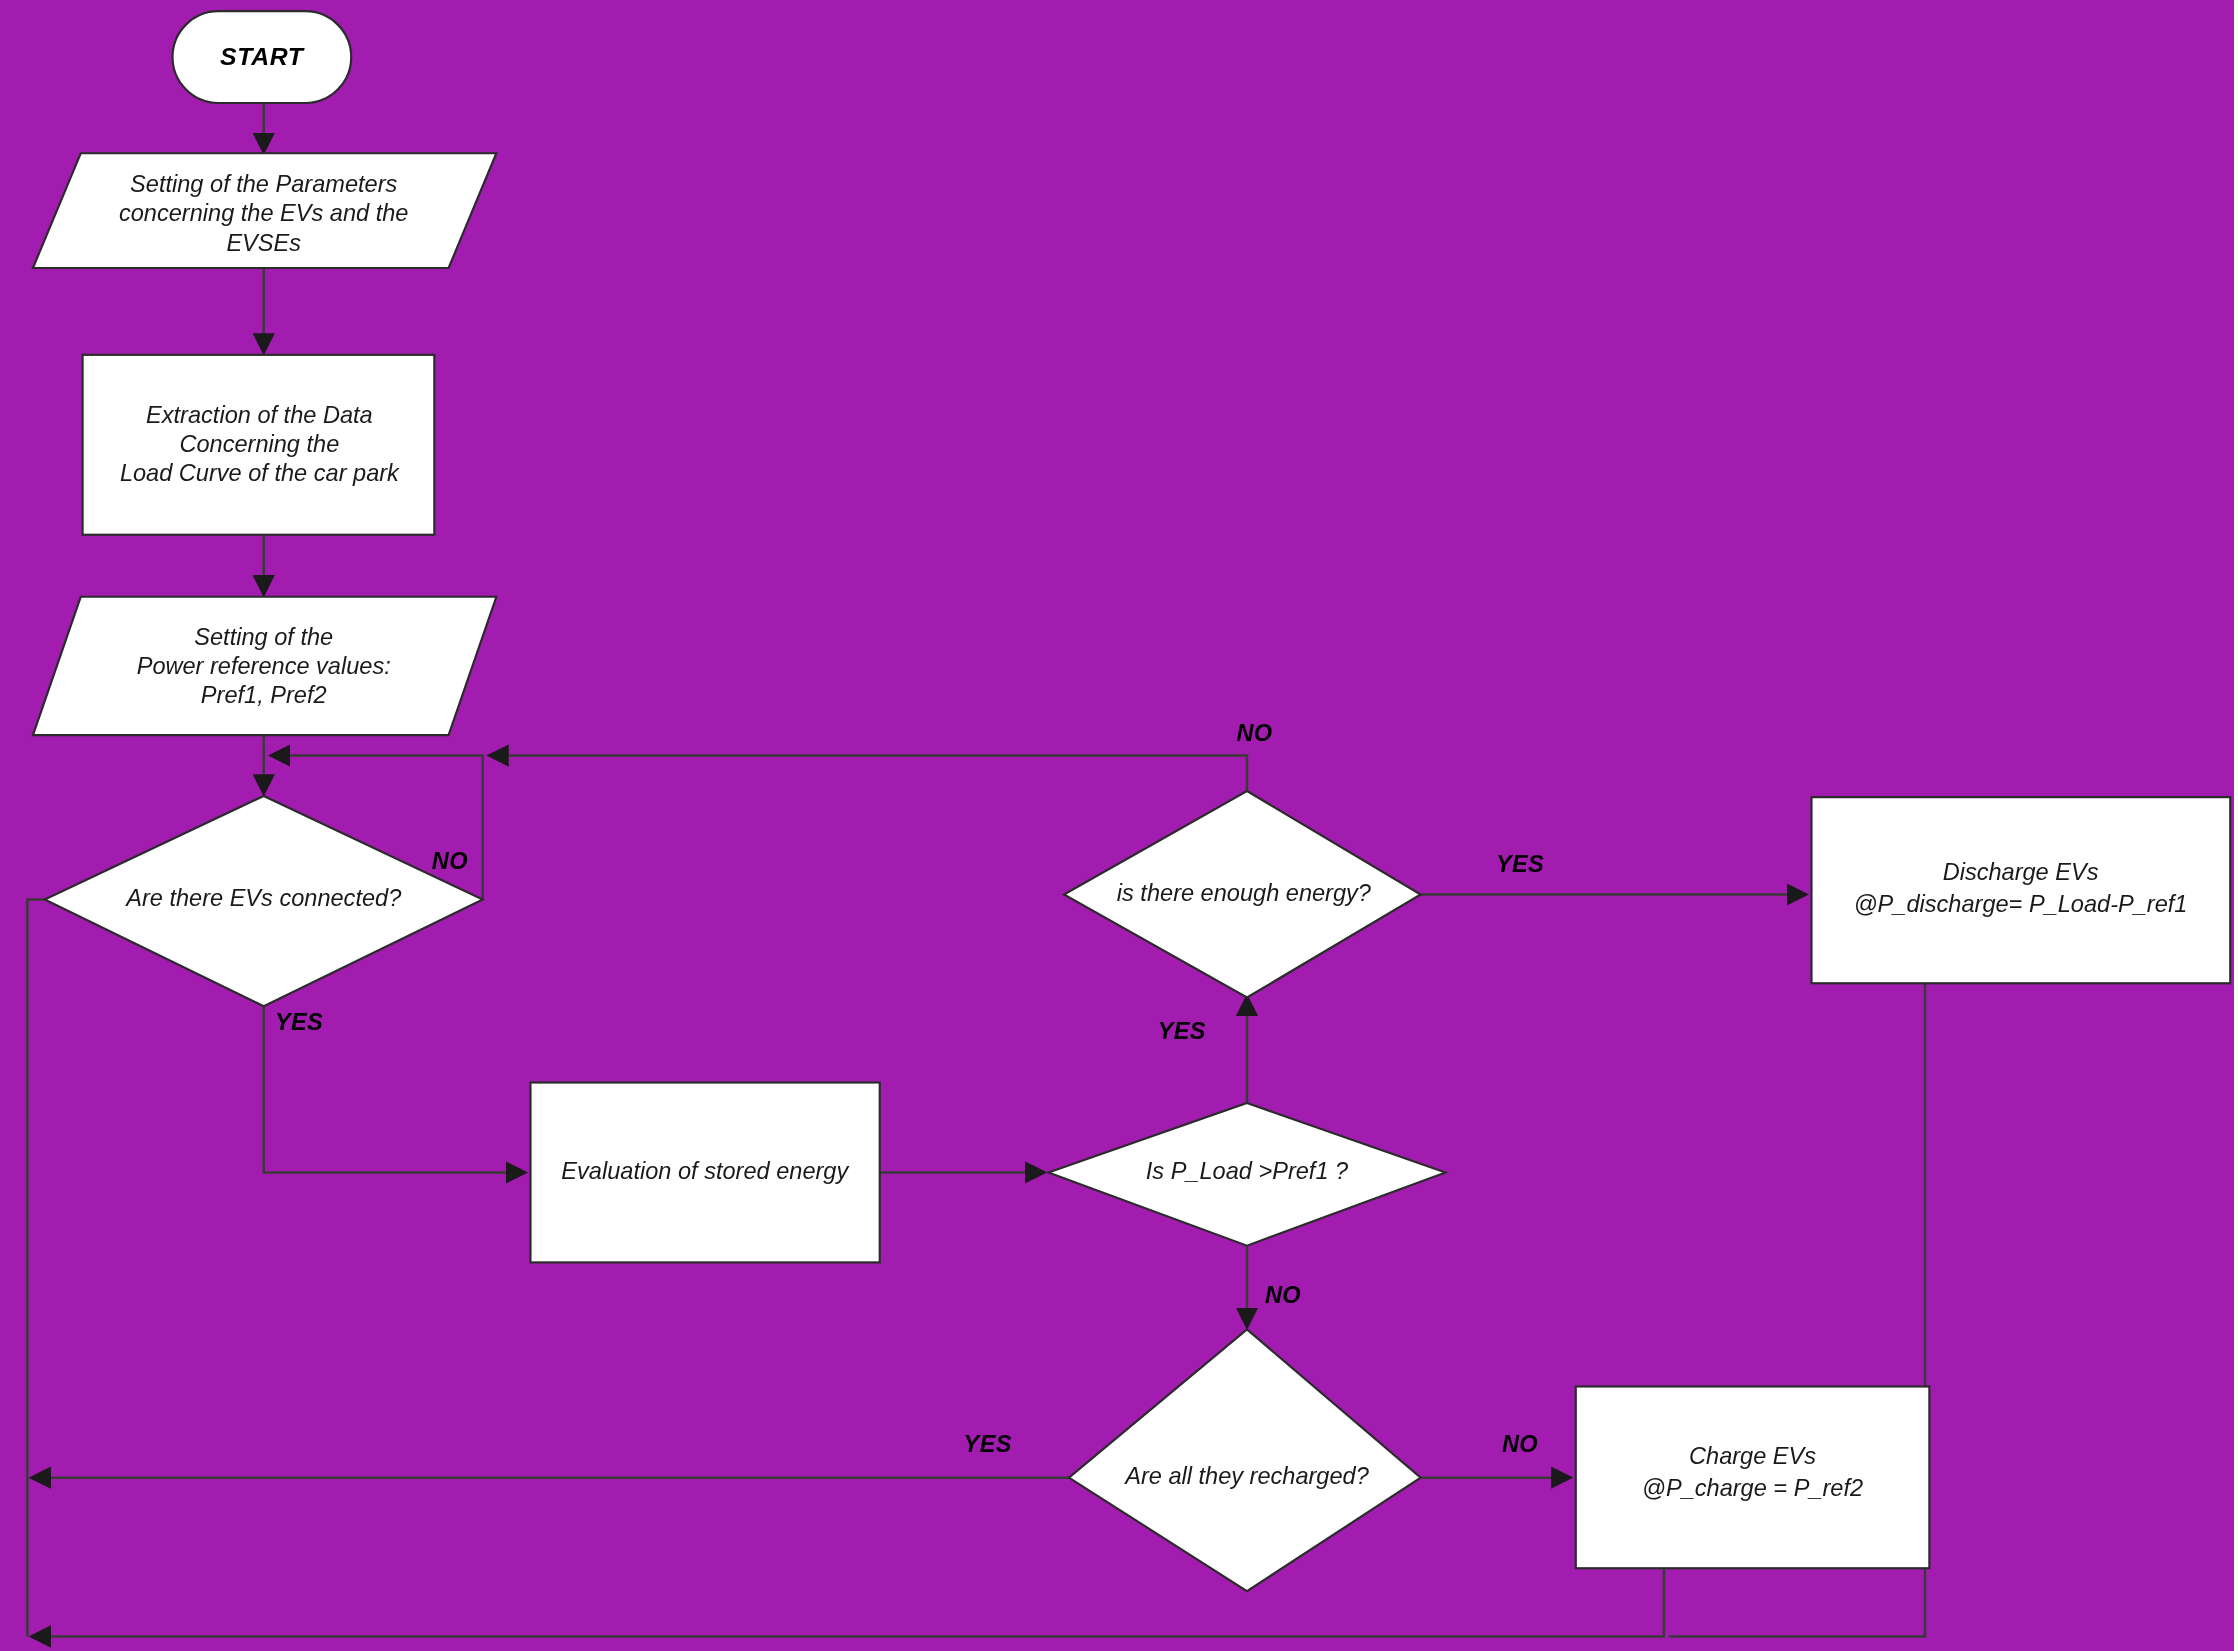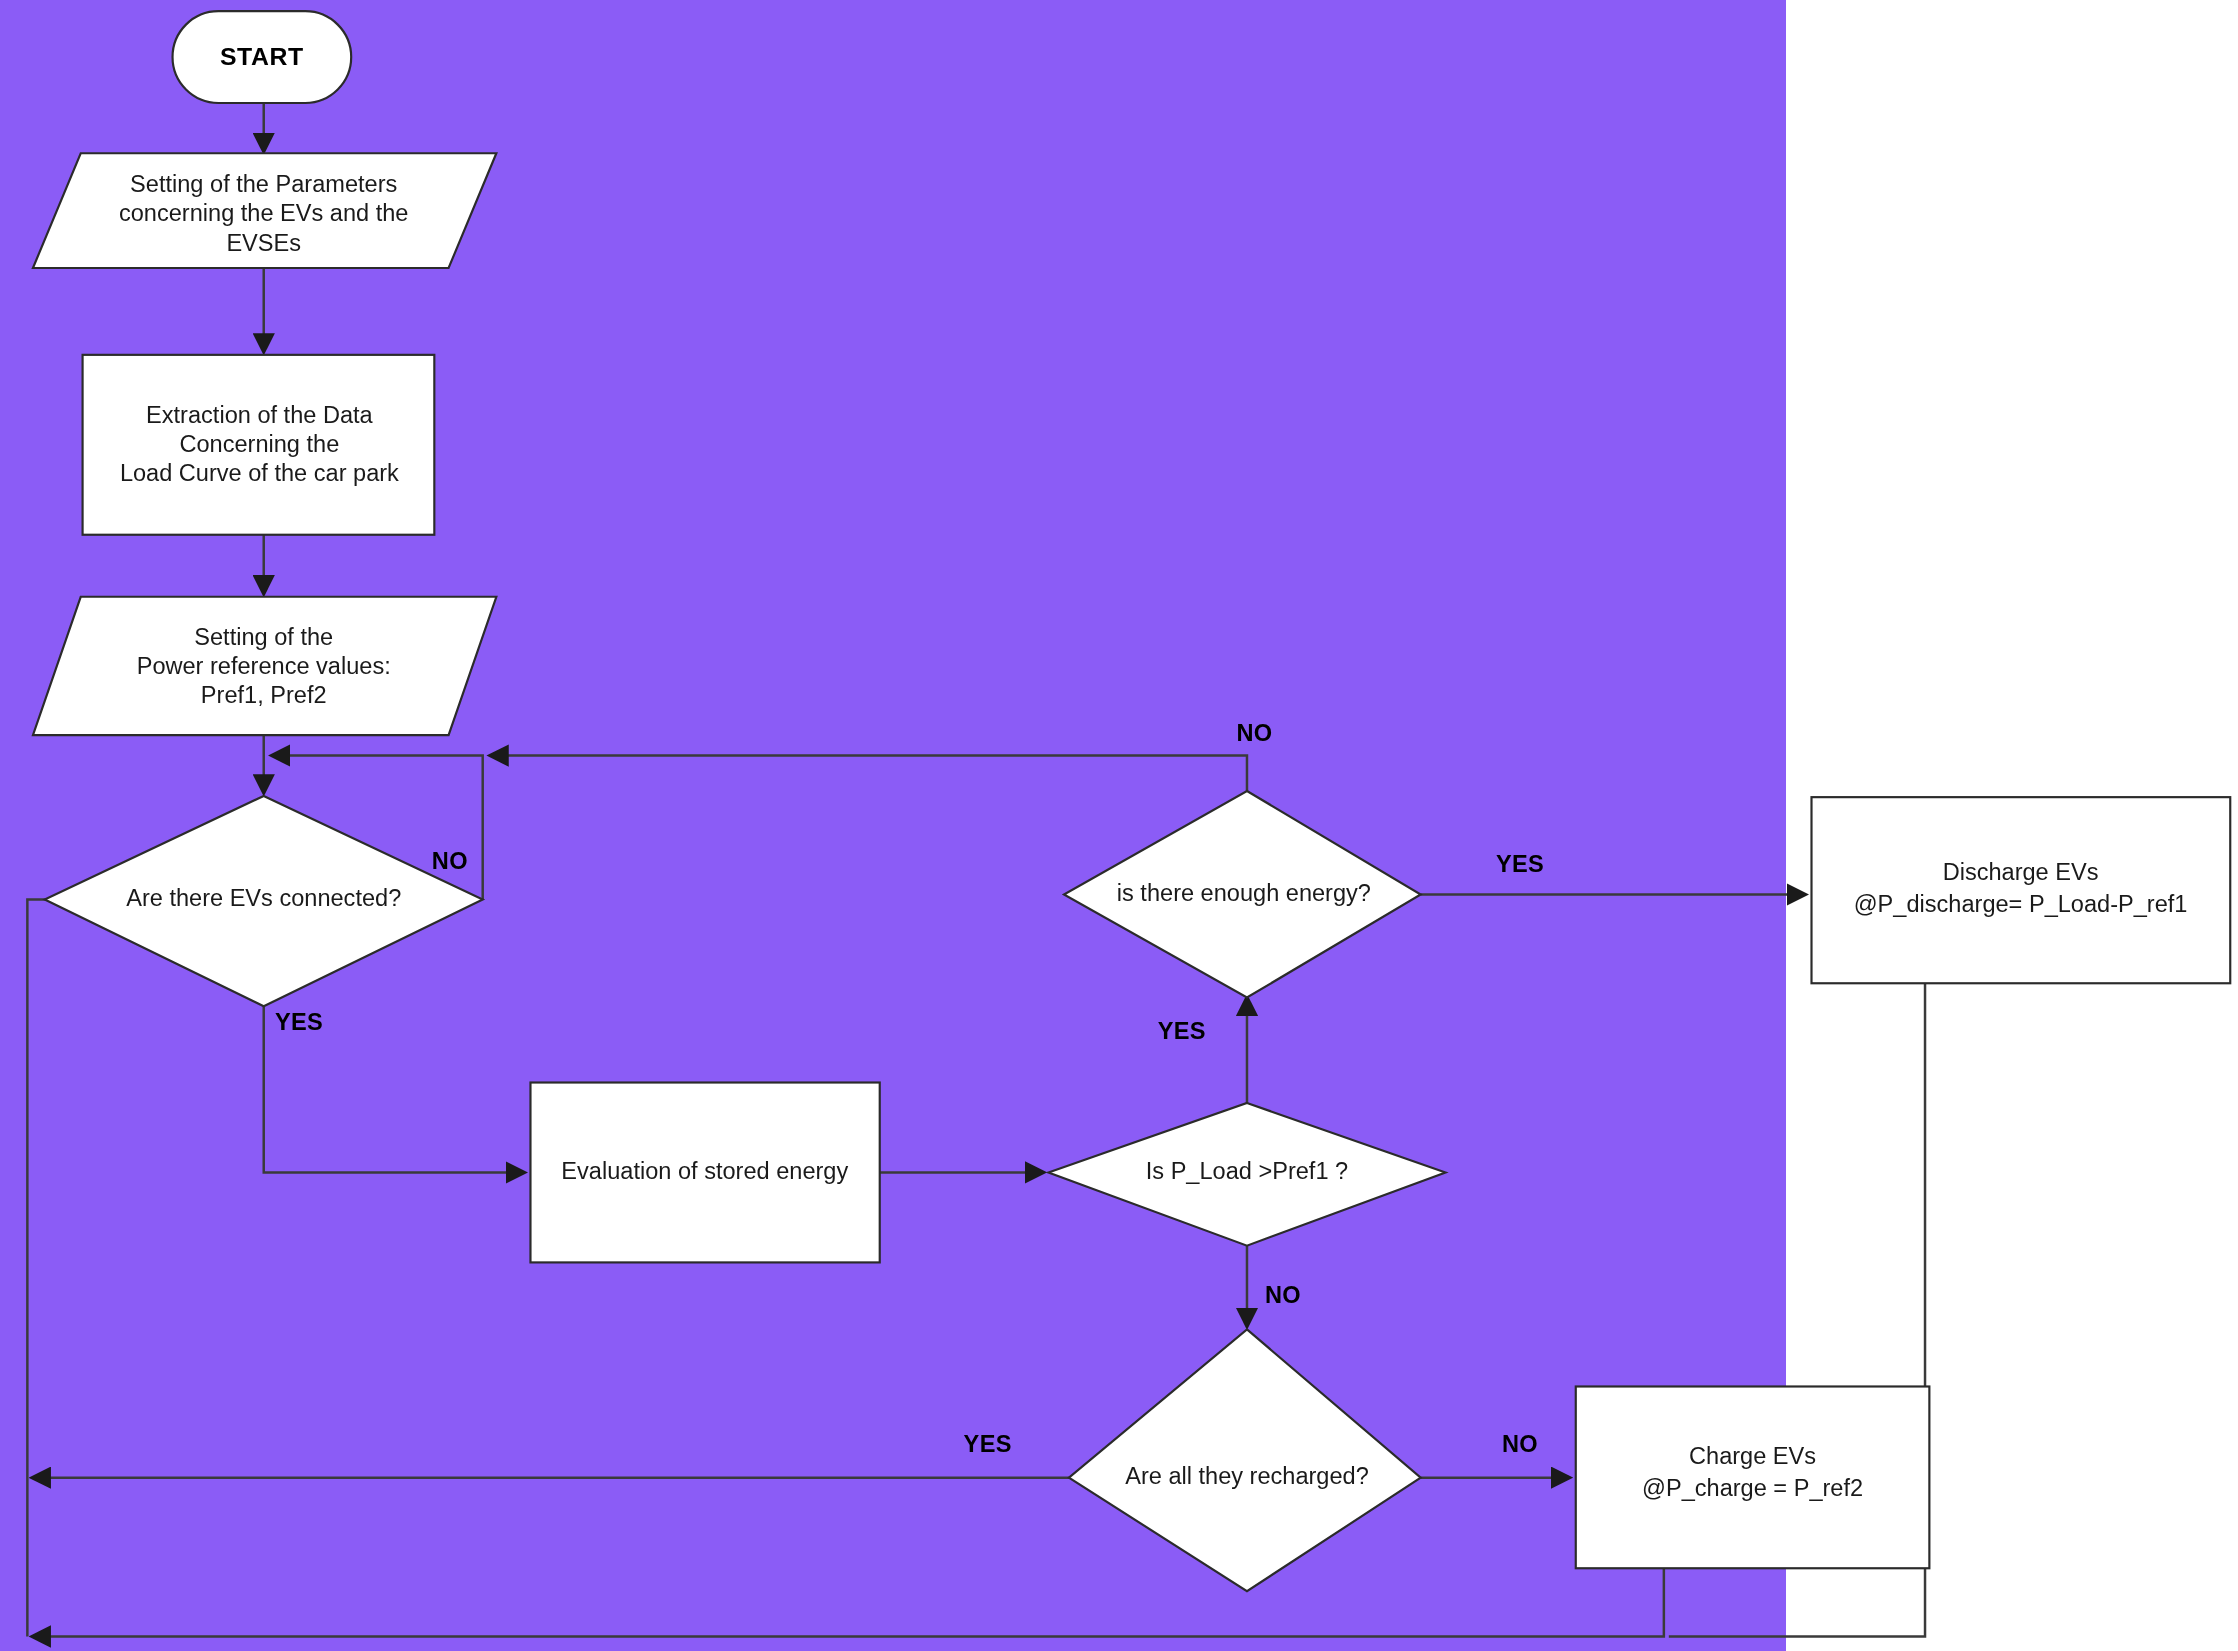--- a/index.html
+++ b/index.html
@@ -2,24 +2,25 @@
 <html style="font-size:10px"><head>
 <meta charset="utf-8">
 <style>
   html, body {
     margin: 0;
     padding: 0;
     background: #ffffff;
   }
   #canvas {
     position: relative;
-    width: 1786px;
+    width: 2234px;
     height: 1652px;
-    background: #8b5cf6;
+    background: #a21caf;
     font-family: "Liberation Sans", sans-serif;
+    font-style: italic;
   }
   svg#flow {
     position: absolute;
     top: 0; left: 0;
     width: 2239px;
     height: 1652px;
   }
   .shape-stroke {
     fill: #ffffff;
     stroke: #2b2b2b;

